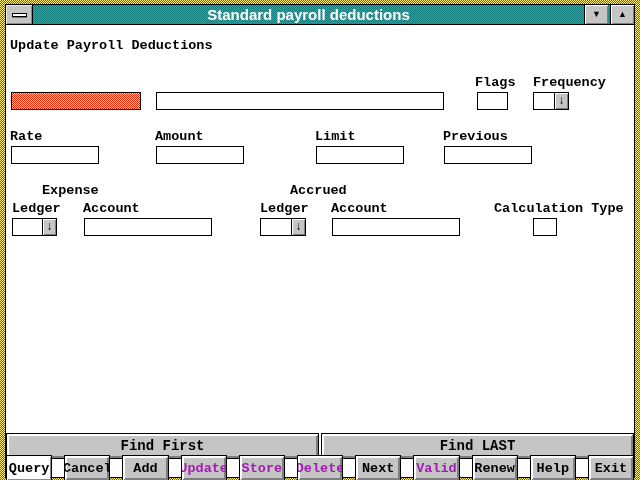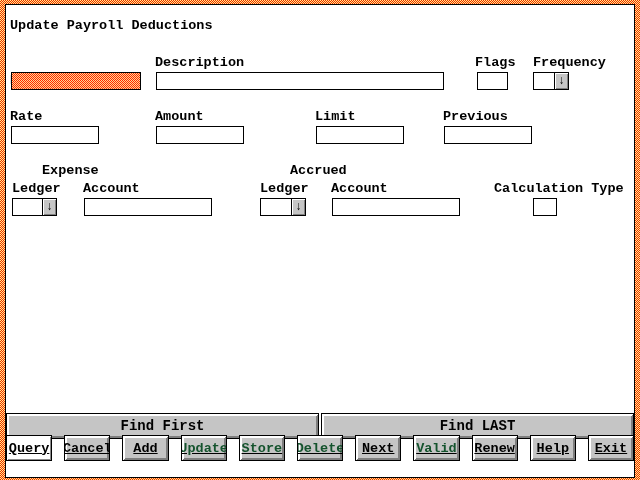--- a/index.html
+++ b/index.html
@@ -65,45 +65,58 @@
     flex:1;border:none;background:transparent;min-width:0;
     font:bold 13px "Liberation Mono", monospace;padding:0 2px;outline:none;
   }
   .combo-btn{
     width:14px;background:#c5c5c5;border:none;border-left:1px solid #000;
     box-shadow:inset 1px 1px 0 #fff, inset -1px -1px 0 #808080;
     display:flex;align-items:center;justify-content:center;
     font:bold 12px "Liberation Mono", monospace;padding:0;cursor:default;
   }
   .row-find{position:absolute;left:0;right:0;top:408px;height:21px;display:flex;gap:2px;}
-  .row-actions{position:absolute;left:0;right:0;top:430px;height:20px;display:flex;gap:12px;text-decoration:underline;}
+  .row-actions{position:absolute;left:0;right:0;top:430px;height:20px;display:flex;gap:12px;}
   .btn3d{
     flex:1;background:#c5c5c5;border:1px solid #000;
     box-shadow:inset 1px 1px 0 #fff, inset -1px -1px 0 #7e7e7e, inset 2px 2px 0 #fff, inset -2px -2px 0 #7e7e7e;
     font:bold 14px "Liberation Mono", monospace;color:#000;
     display:flex;align-items:center;justify-content:center;
     padding:12px;white-space:nowrap;overflow:hidden;cursor:default;
   }
   .row-actions .btn3d{font:bold 13.5px "Liberation Mono", monospace;}
   .st-active{background:#fff;box-shadow:inset 1px 1px 0 #fff, inset -1px -1px 0 #8a8a8a;}
-  .st-disabled{color:#14532d;}
+  .st-disabled{color:#a21caf;}
 </style>
 </head>
 <body>
 
 <div class="frame">
   <div class="win">
 
+    <div class="titlebar">
+      <button class="sysbtn">
+        <span class="sysbar"></span>
+      </button>
+      <div class="title">Standard payroll deductions</div>
+      <div class="capbtns">
+        <button class="capbtn">
+            <span>▼</span>
+          </button>
+        <button class="capbtn">
+            <span>▲</span>
+          </button>
+      </div>
+    </div>
 
     <div class="content">
 
       <div class="lbl" style="left:4px;top:13px">Update Payroll Deductions</div>
 
       <div class="lbl" style="left:4px;top:68px">Deduction</div>
-      <div class="lbl" style="left:149px;top:50px">Description</div>
       <div class="lbl" style="left:469px;top:50px">Flags</div>
       <div class="lbl" style="left:527px;top:50px">Frequency</div>
 
       <input class="field focus-field" style="left: 5px; top: 67px; width: 130px;" value="">
       <input class="field" style="left: 150px; top: 67px; width: 288px;" value="">
       <input class="field" style="left: 471px; top: 67px; width: 31px;" value="">
       <div class="combo" style="left:527px;top:67px;width:36px">
         <input class="combo-text" value="" style="">
         <button class="combo-btn">
             <span>↓</span>

